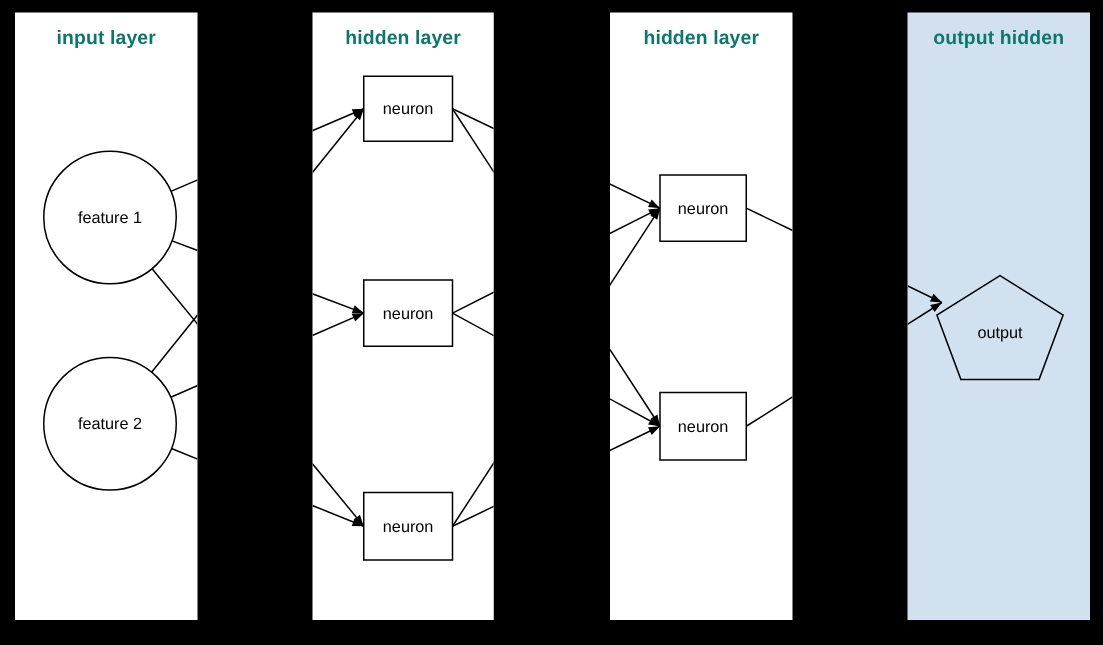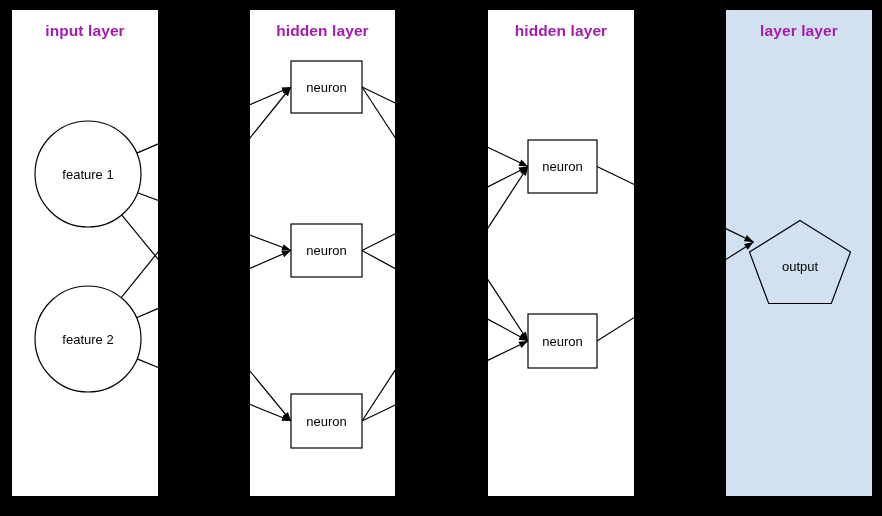--- a/index.html
+++ b/index.html
@@ -25,21 +25,21 @@
     overflow: hidden;
   }
   .panel-title {
     position: absolute;
     left: 0;
     right: 0;
     top: 12px;
     text-align: center;
     font-size: 15.5px;
     font-weight: bold;
-    color: #a21caf;
+    color: #0f766e;
     letter-spacing: 0.1px;
     font-family: "Liberation Sans", sans-serif;
   }
   .panel-svg {
     position: absolute;
     left: 0;
     top: 0;
   }
   .node-label {
     font-family: "Liberation Sans", sans-serif;
@@ -143,16 +143,16 @@
 
   <div class="panel" id="panel-3" style="left: 726px; top: 10px; width: 146px; height: 486px; background: rgb(210, 225, 240);">
     <svg class="panel-svg" id="svg-3" width="146" height="486" viewBox="0 0 146 486">
         <line x1="-129" y1="156.5" x2="27.5" y2="232" class="edge"></line>
         <polygon points="27.5,232 17.91666069940292,231.15170297086954 20.871312631258878,225.0271595624529" class="arrowhead"></polygon>
         <line x1="-129" y1="331" x2="27.5" y2="232" class="edge"></line>
         <polygon points="27.5,232 21.71171444466286,239.6847739283518 18.07641839479537,233.93806855659156" class="arrowhead"></polygon>
         <polygon points="74,210.5 124.5,242.04 105.31,293.5 42.69,293.5 23.5,242.04" class="shape-on-blue"></polygon>
         <text x="74" y="256" text-anchor="middle" dominant-baseline="central" class="node-label">output</text>
       </svg>
-    <div class="panel-title">layer layer</div>
+    <div class="panel-title">output hidden</div>
   </div>
 
 </div>
 
 </body></html>

